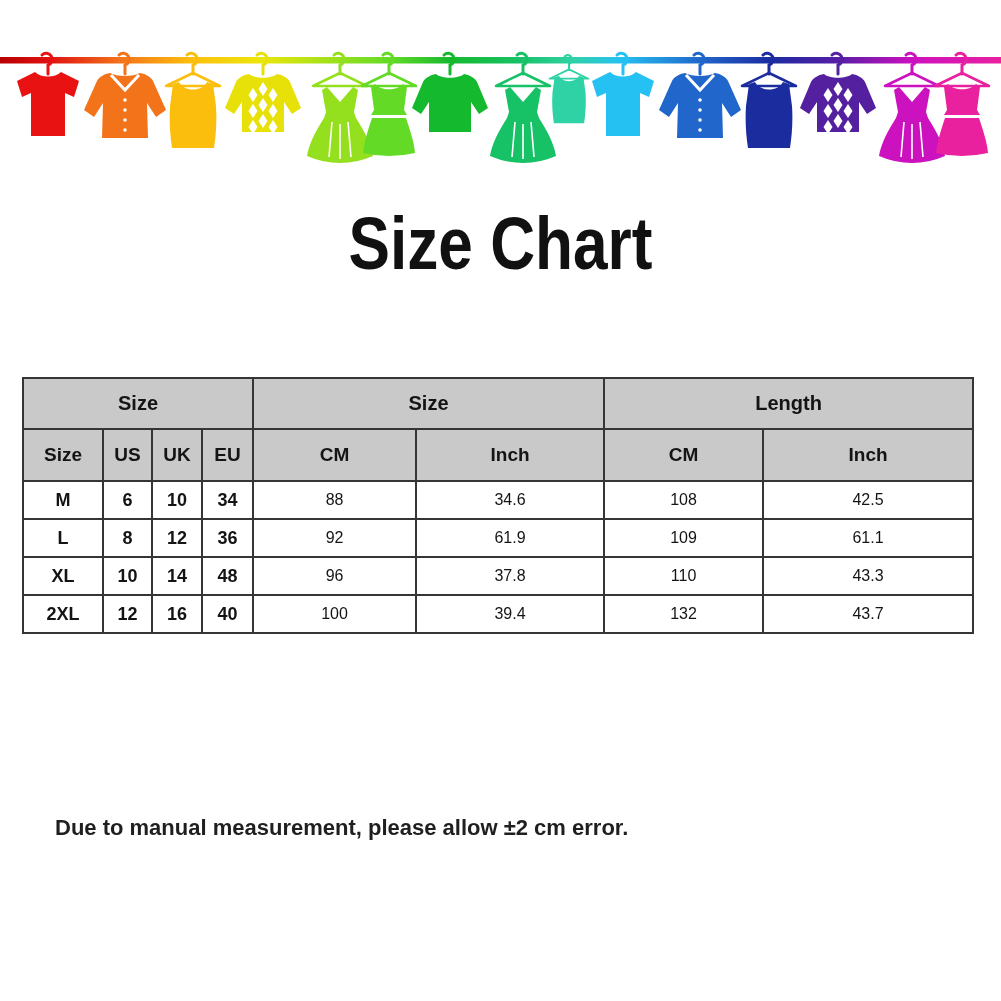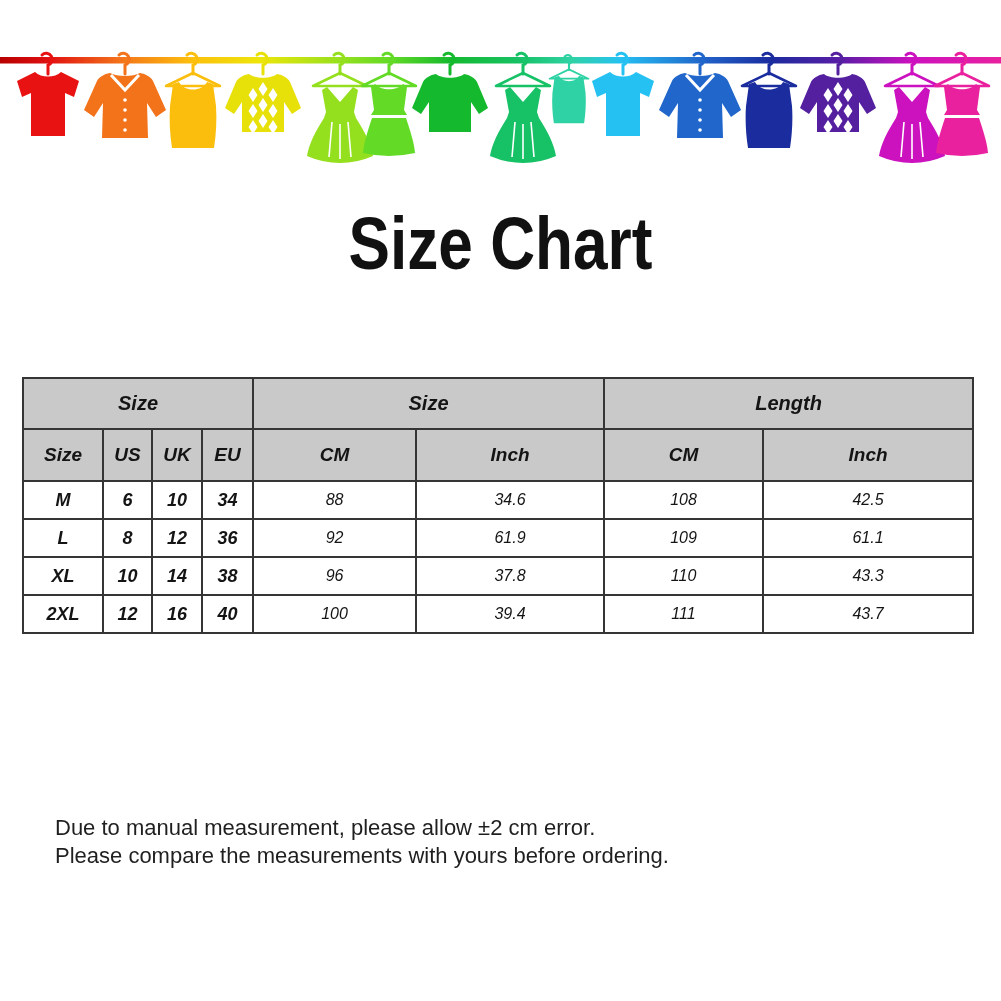--- a/index.html
+++ b/index.html
@@ -8,31 +8,31 @@
   .page{position:absolute;inset:0;}
 
   .banner{position:absolute;top:0;left:0;}
 
   .title{position:absolute;top:206px;left:0;width:1001px;height:80px;margin:0;
          text-align:center;font-size:74px;line-height:76px;font-weight:bold;
          color:var(--title-color,#111);transform:scaleX(.84);transform-origin:50% 50%;
          letter-spacing:0;}
 
   table.size-table{position:absolute;left:22px;top:377px;width:950px;
-         border-collapse:collapse;table-layout:fixed;color:#141414;font-style:italic;}
+         border-collapse:collapse;table-layout:fixed;color:#141414;}
   .size-table th,.size-table td{border:2px solid var(--border-color,#353535);
          text-align:center;vertical-align:middle;padding:0;}
   .size-table th{background:var(--header-bg,#c9c9c9);font-weight:bold;}
   .size-table thead tr.group-row th{height:49px;font-size:20px;}
   .size-table thead tr.sub-row th{height:50px;font-size:19px;}
   .size-table tbody td{height:36px;font-size:16px;font-weight:normal;background:#fff;}
   .size-table tbody td.strong{font-weight:bold;font-size:18px;}
 
   .notes{position:absolute;left:55px;top:814px;color:var(--text-color,#1f1f1f);
-         font-size:22px;line-height:28px;}
+         font-size:22px;line-height:28px;font-weight:bold;}
   .note-line{white-space:nowrap;}
 </style>
 </head>
 <body>
 
 <div class="page">
 
   <svg class="banner" width="1001" height="172" viewBox="0 0 1001 172">
     <defs>
       <linearGradient id="rope-grad" x1="0" y1="0" x2="1" y2="0">
@@ -176,36 +176,35 @@
           <td class="strong">36</td>
           <td>92</td>
           <td>61.9</td>
           <td>109</td>
           <td>61.1</td>
         </tr>
         <tr>
           <td class="strong">XL</td>
           <td class="strong">10</td>
           <td class="strong">14</td>
-          <td class="strong">38</td>
+          <td class="strong">48</td>
           <td>96</td>
           <td>37.8</td>
           <td>110</td>
           <td>43.3</td>
         </tr>
         <tr>
           <td class="strong">2XL</td>
           <td class="strong">12</td>
           <td class="strong">16</td>
           <td class="strong">40</td>
           <td>100</td>
           <td>39.4</td>
-          <td>111</td>
+          <td>132</td>
           <td>43.7</td>
         </tr>
       </tbody>
     </table>
 
   <div class="notes">
     <div class="note-line">Due to manual measurement, please allow ±2 cm error.</div>
-    <div class="note-line">Please compare the measurements with yours before ordering.</div>
   </div>
 </div>
 
 </body></html>

